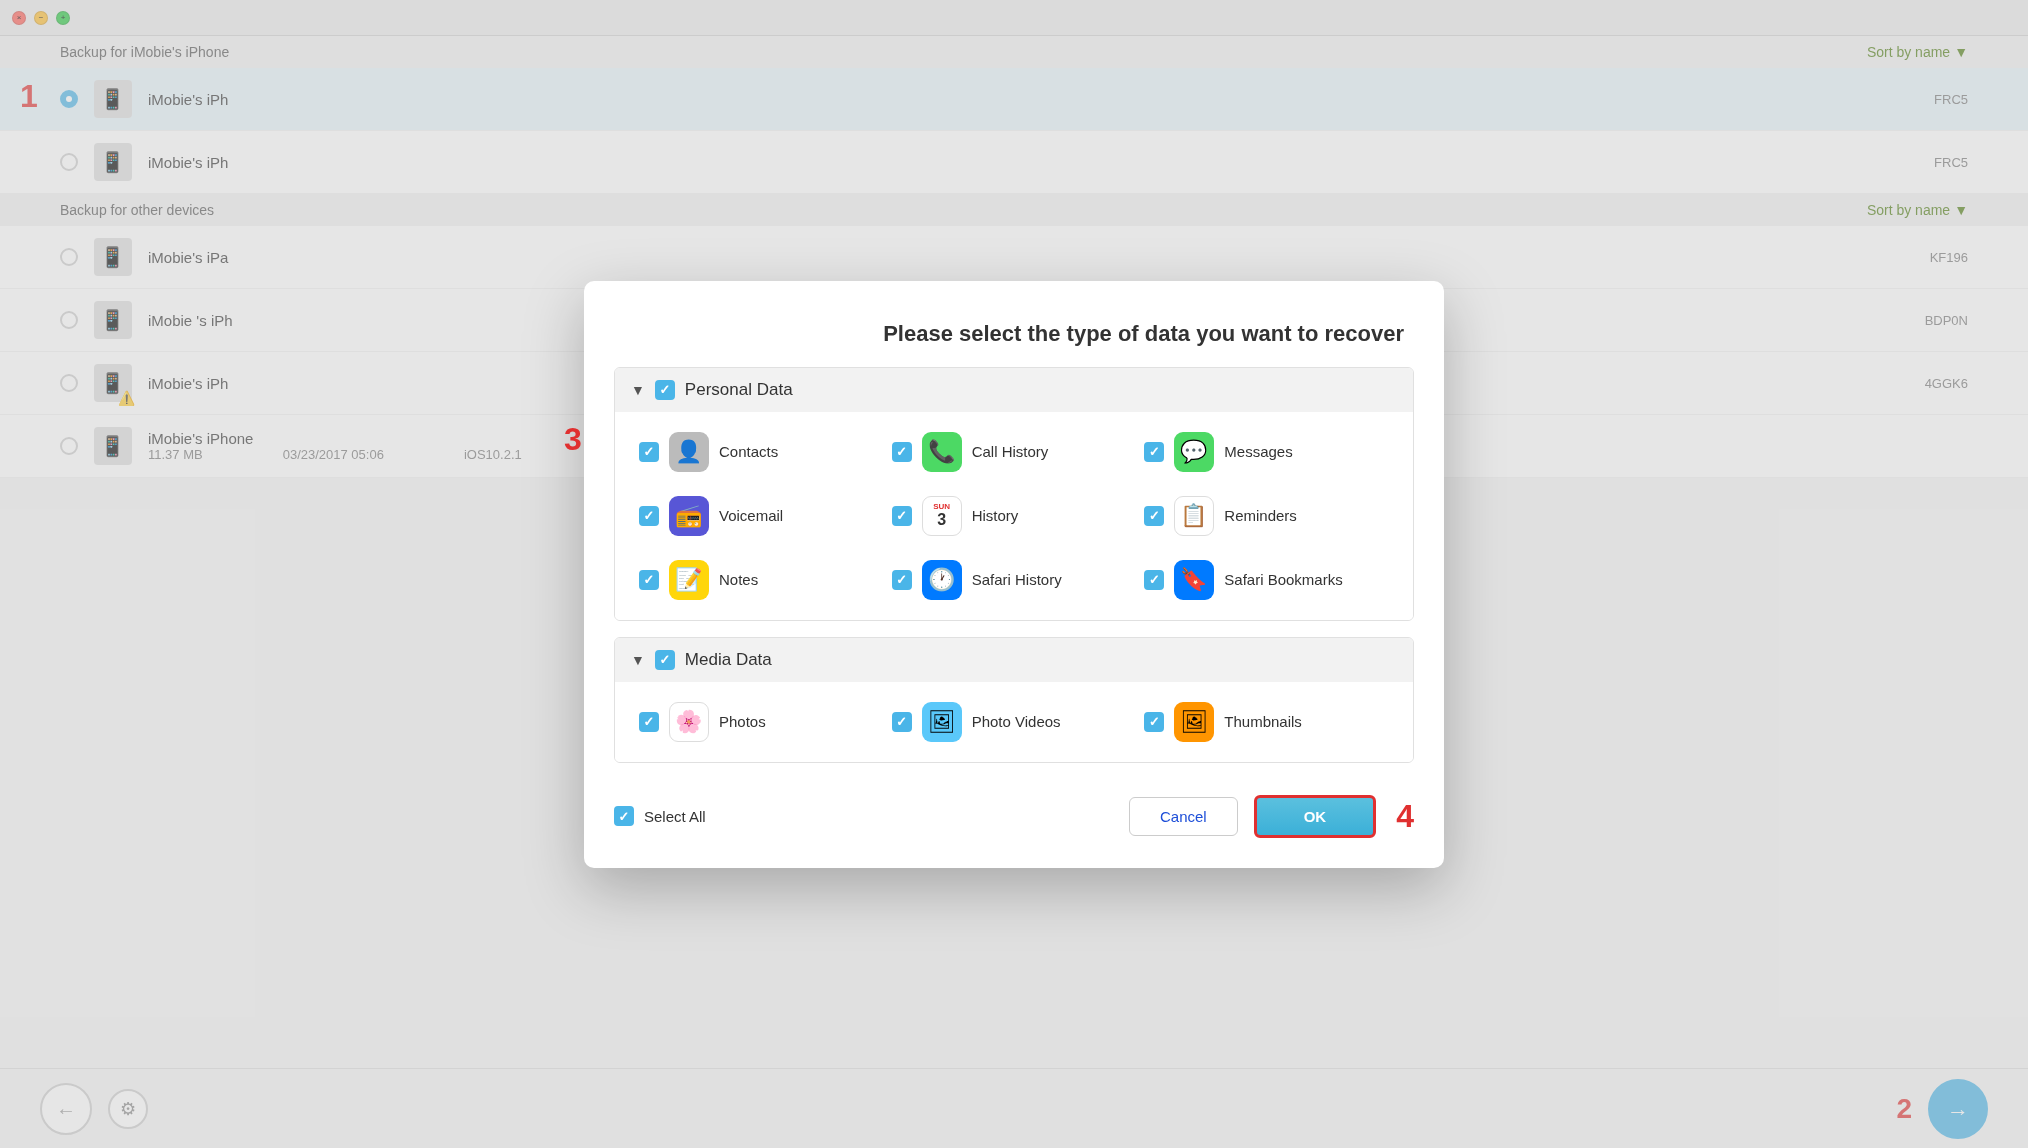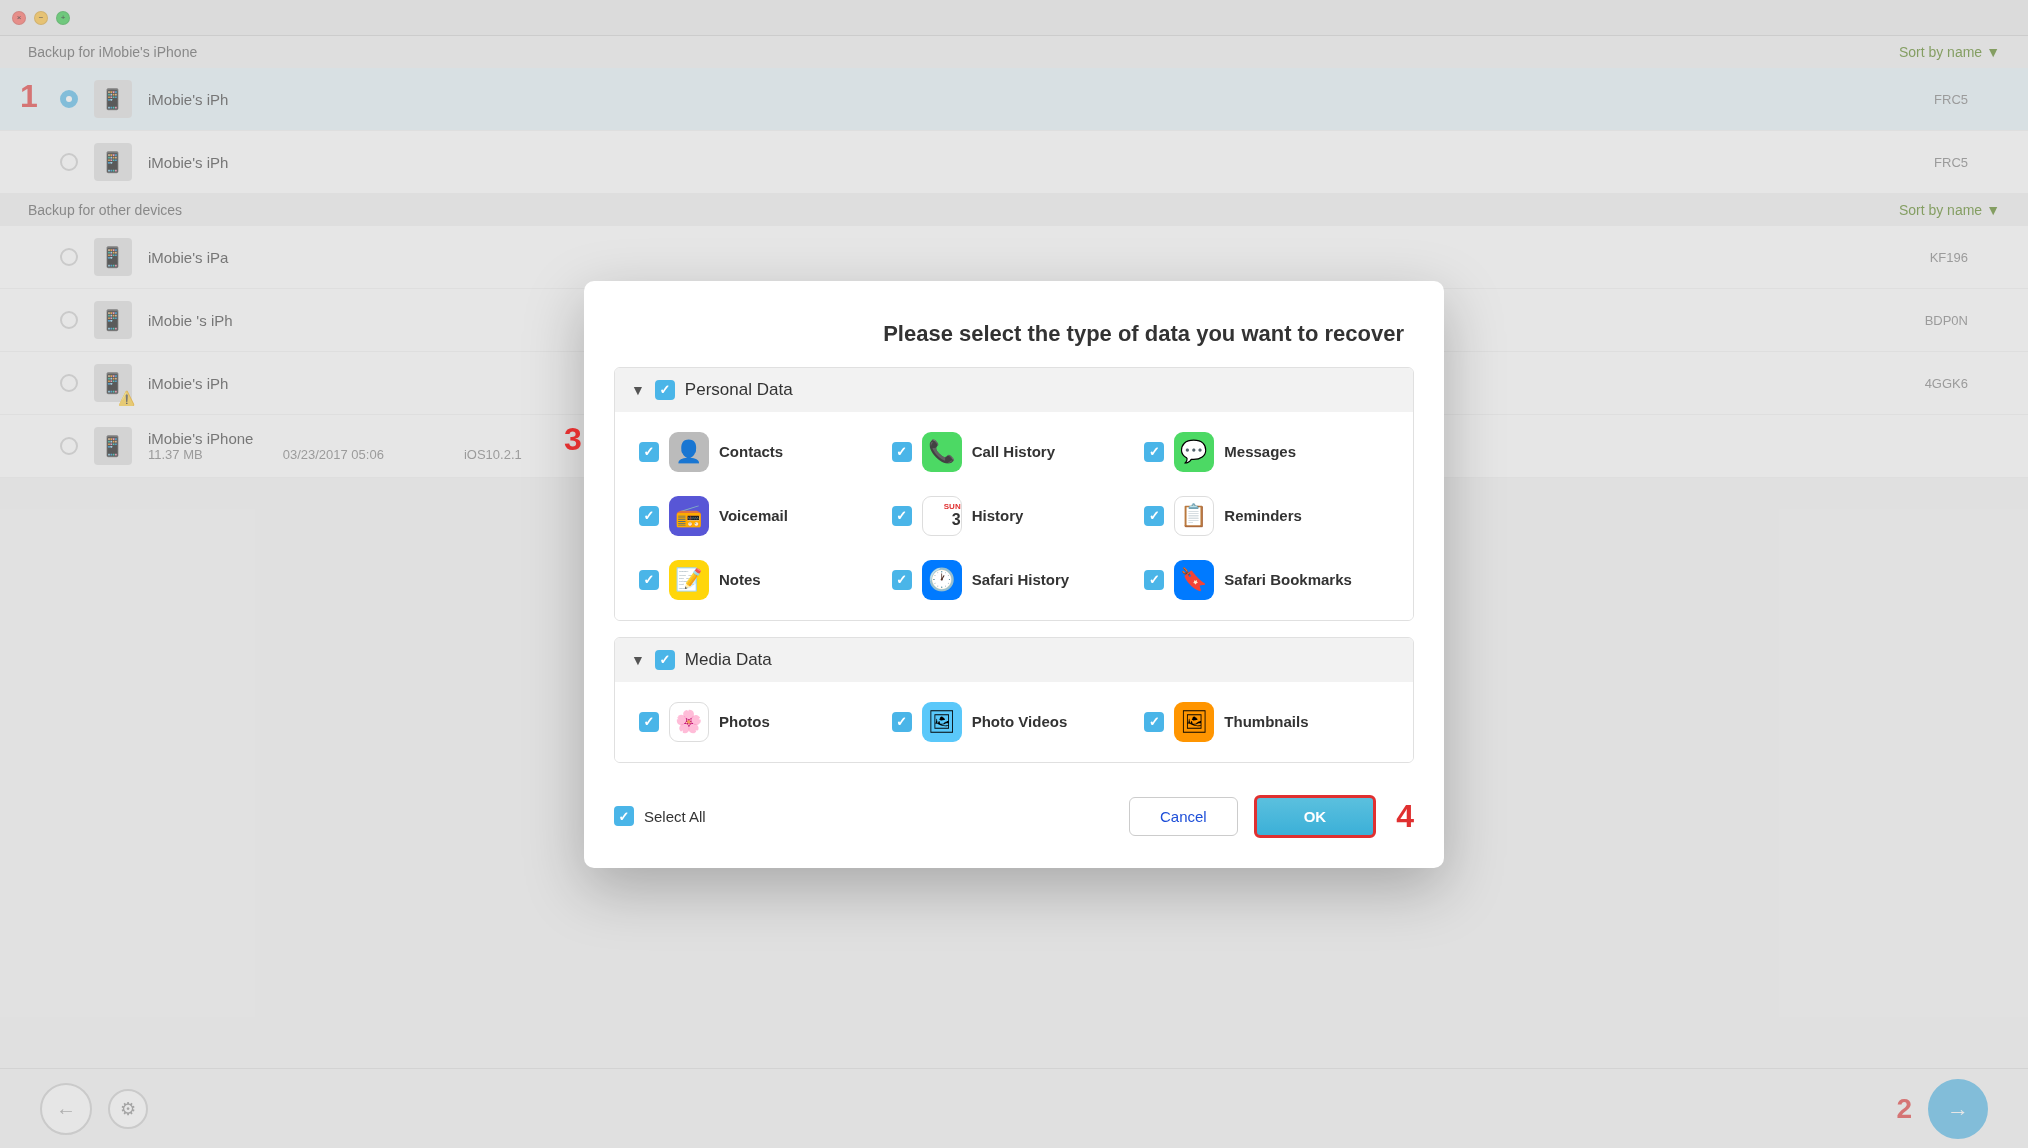--- a/index.html
+++ b/index.html
@@ -63,21 +63,21 @@
       padding: 0;
       overflow: hidden;
       position: relative;
     }
 
     
     .section-header {
       display: flex;
       justify-content: space-between;
       align-items: center;
-      padding: 8px 28px;
+      padding: 8px 60px;
       background: #f0f0f0;
     }
     .section-title {
       font-size: 14px;
       color: #555;
       font-weight: 500;
     }
     .sort-by {
       font-size: 14px;
       color: #4d7c0f;
@@ -260,21 +260,20 @@
       border-radius: 9px;
       display: flex;
       align-items: center;
       justify-content: center;
       font-size: 22px;
       flex-shrink: 0;
     }
     .data-item-label {
       font-size: 15px;
       color: #333;
-      font-weight: bold;
     }
 
     
     .cb {
       width: 20px;
       height: 20px;
       border: 2px solid #4ab5e8;
       border-radius: 4px;
       background: #4ab5e8;
       display: flex;
@@ -505,21 +504,21 @@
           </div>
 
           <div class="data-item">
             <div class="cb"></div>
             <div class="data-item-icon" style="background:#5856d6;">📻</div>
             <span class="data-item-label">Voicemail</span>
           </div>
 
           <div class="data-item">
             <div class="cb"></div>
-            <div class="data-item-icon" style="background:white;border:1px solid #ddd;font-size:14px;flex-direction:column;display:flex;align-items:flex-end;justify-content:center;">
+            <div class="data-item-icon" style="background:white;border:1px solid #ddd;font-size:14px;flex-direction:column;display:flex;align-items:center;justify-content:center;">
               <span style="font-size:8px;color:#e03030;font-weight:bold;">SUN</span>
               <span style="font-size:16px;color:#333;font-weight:bold;">3</span>
             </div>
             <span class="data-item-label">History</span>
           </div>
 
           <div class="data-item">
             <div class="cb"></div>
             <div class="data-item-icon" style="background:white;border:1px solid #ddd;">📋</div>
             <span class="data-item-label">Reminders</span>

